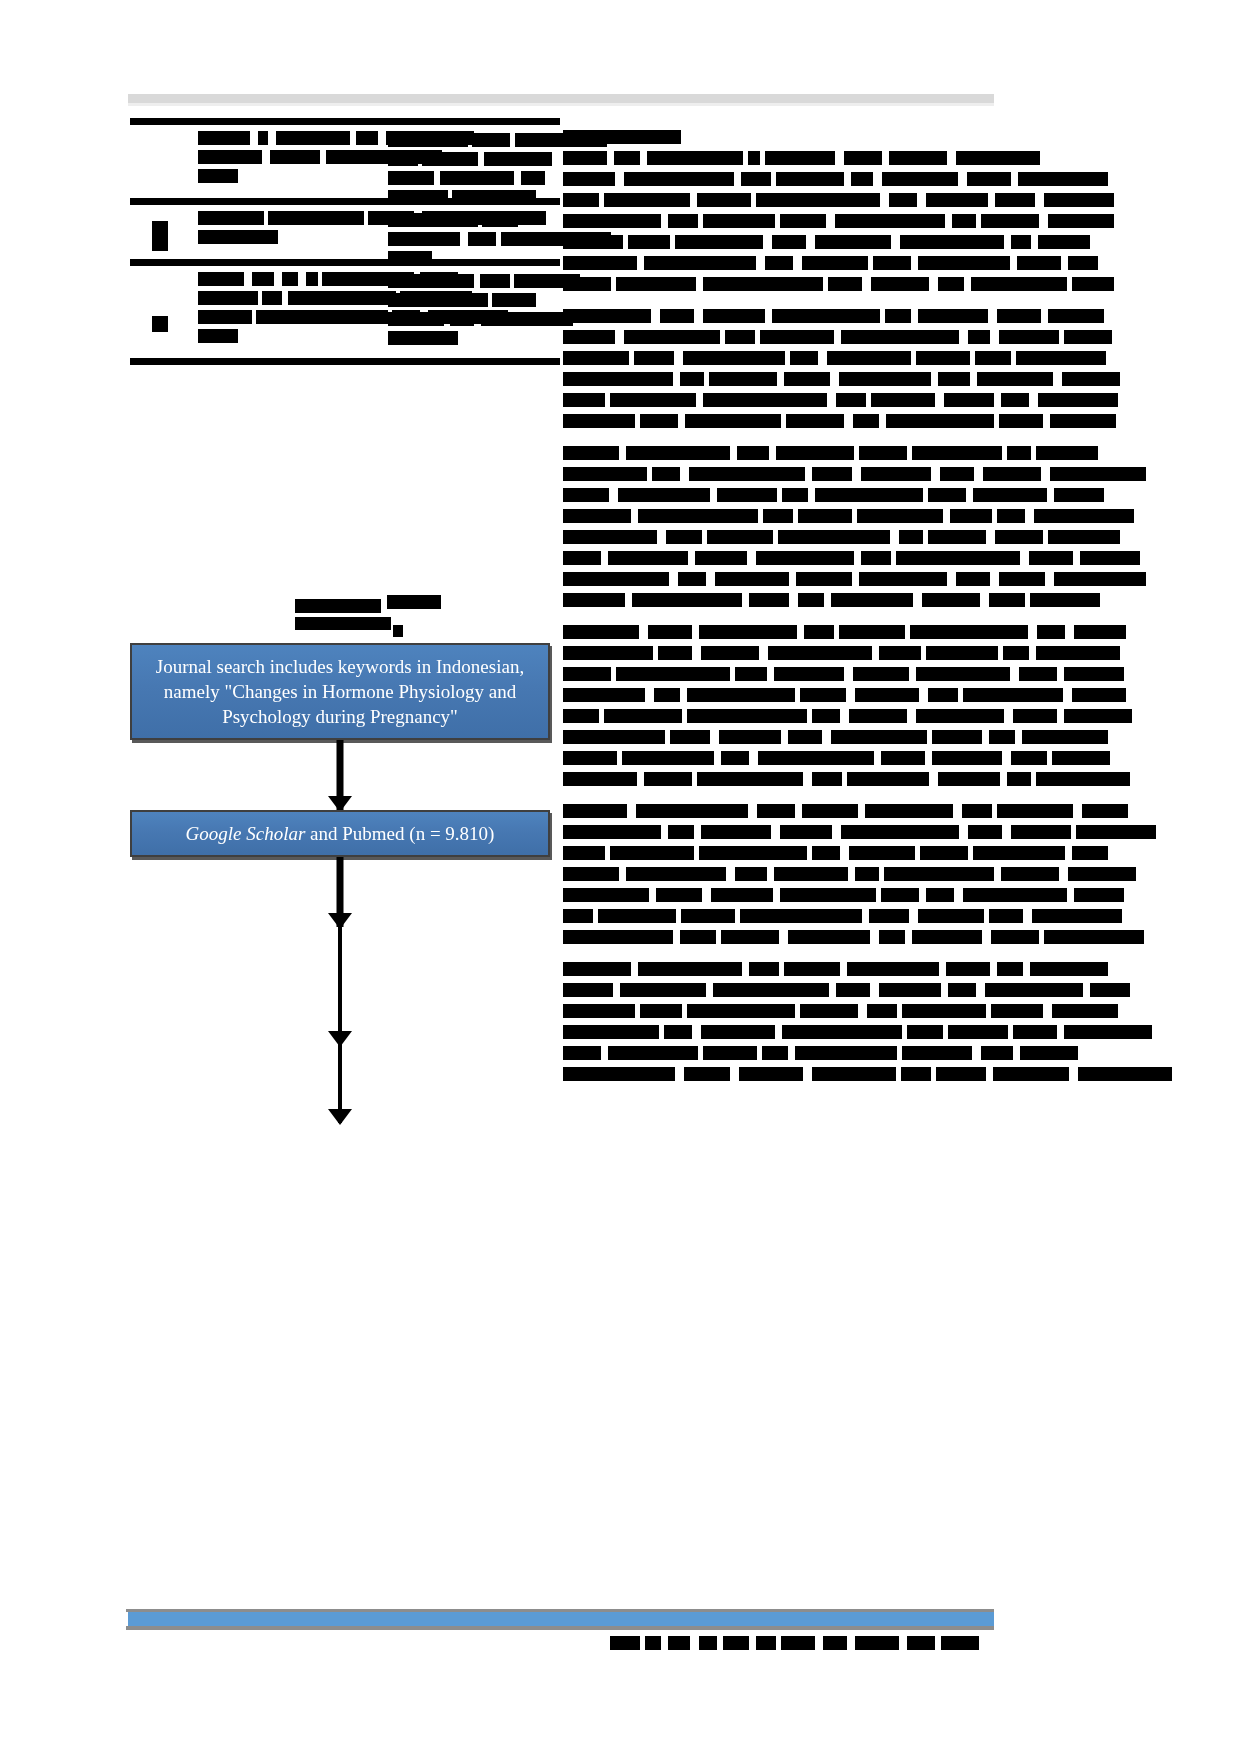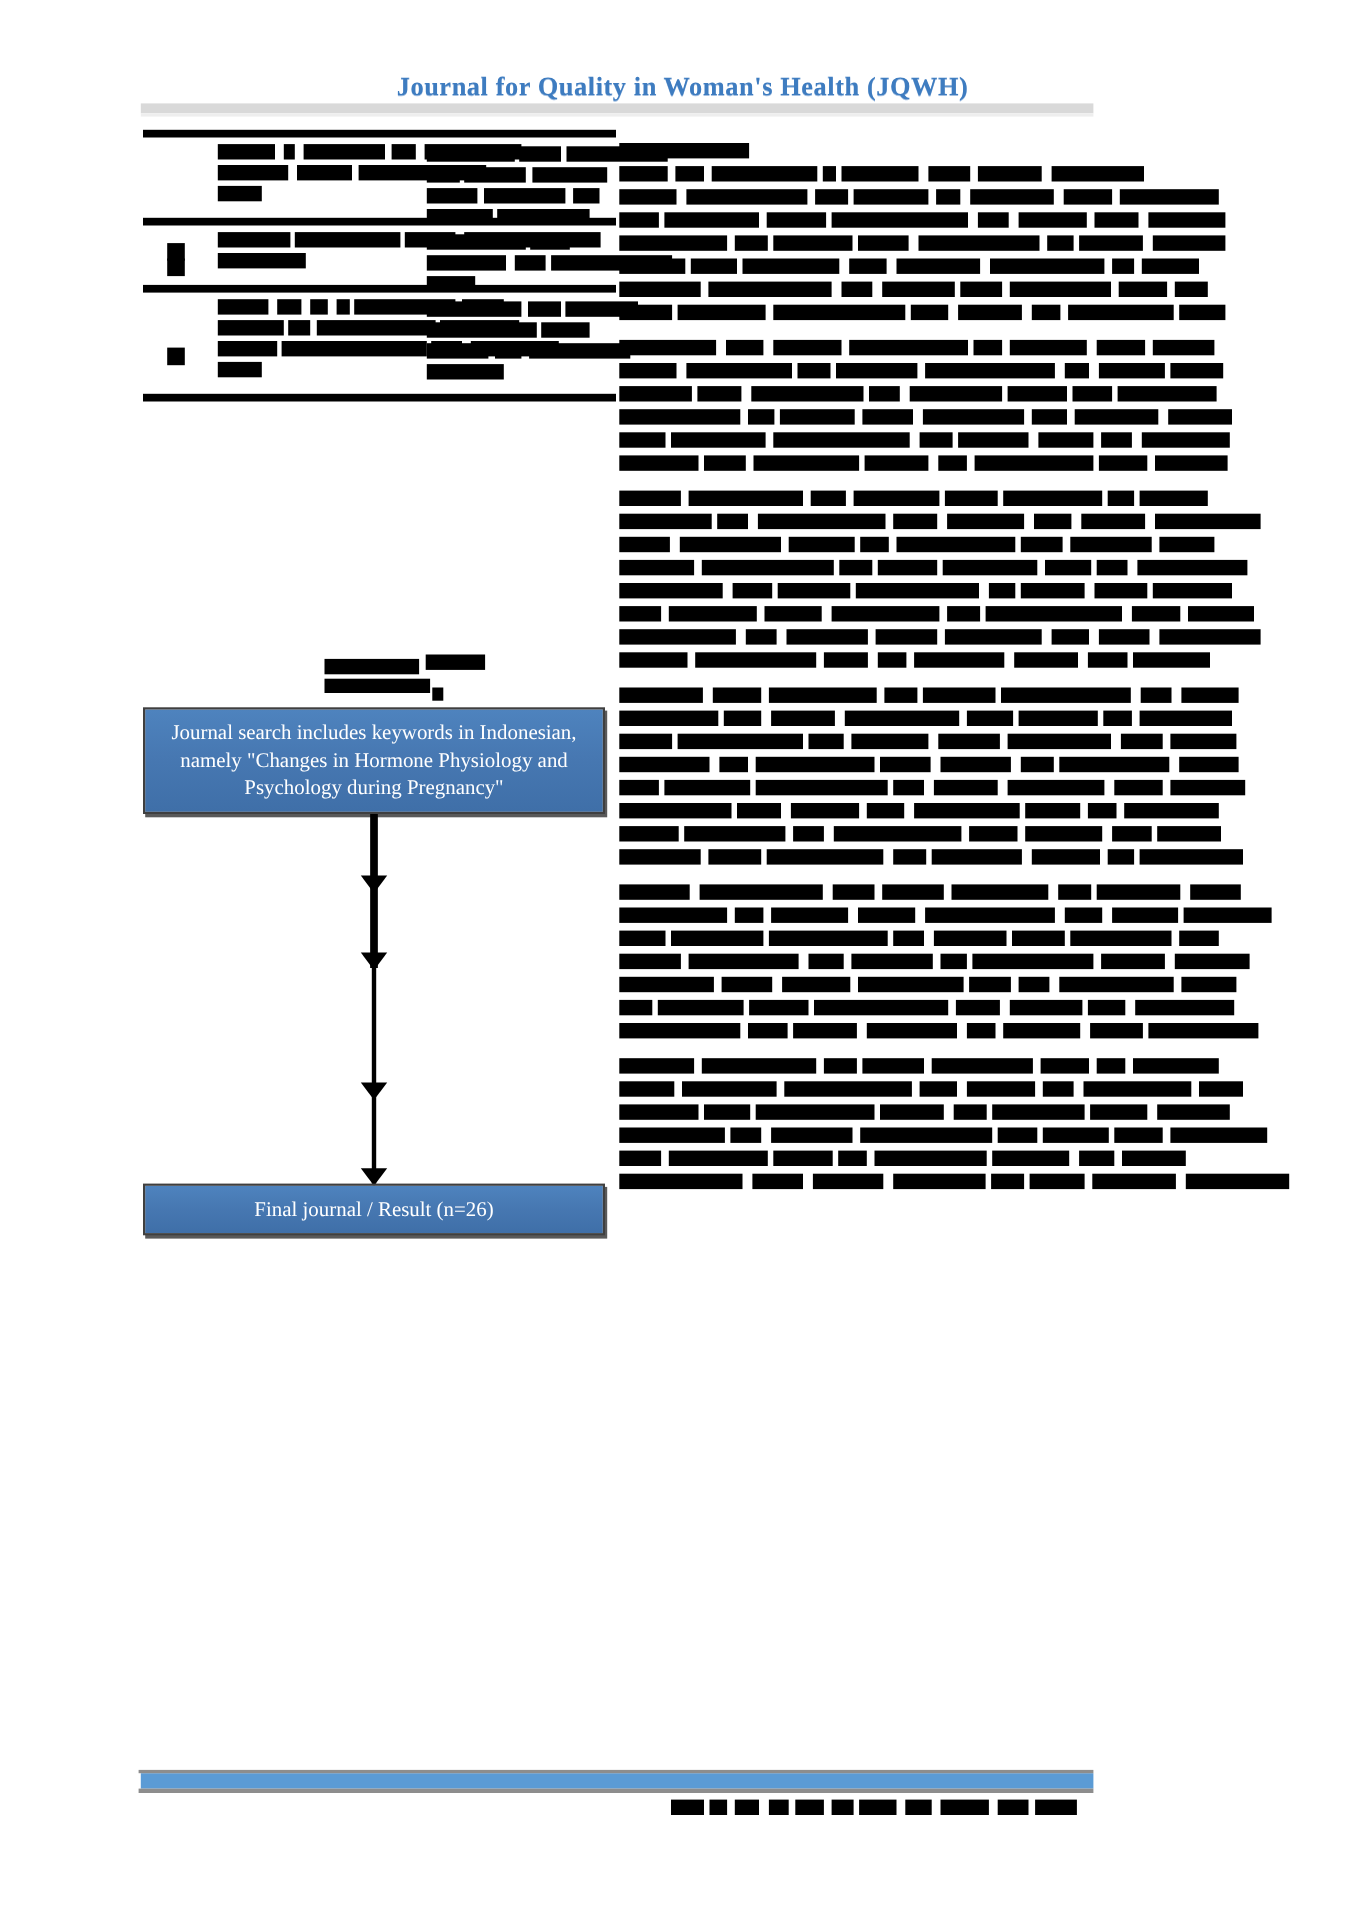--- a/index.html
+++ b/index.html
@@ -83,21 +83,20 @@
     content:"";position:absolute;left:-2px;top:-3px;width:868px;height:3px;
     background:#8d8d8d;
   }
   .footer-text{position:absolute;left:610px;top:1636px;}
 </style>
 </head>
 <body>
 
 <div id="page">
 
-  <div class="header-title">Journal for Quality in Woman's Health (JQWH)</div>
   <div class="header-rule"></div>
 
   <div id="col-left">
     <div class="trule"></div>
     <div id="table-body">
         <div style="position:relative;padding:6px 0 10px;">
           <span class="rdt" style="width:16px;height:16px;position:absolute;left:22px;top:96px;"></span>
           <div style="margin-left:68px;width:300px;">
             <div class="line" style="height:19px;"><span class="rdt" style="width:52px;height:14px;margin-right:8px;"></span><span class="rdt" style="width:10px;height:14px;margin-right:8px;"></span><span class="rdt" style="width:74px;height:14px;margin-right:6px;"></span><span class="rdt" style="width:22px;height:14px;margin-right:8px;"></span><span class="rdt" style="width:88px;height:14px;margin-right:8px;"></span></div>
             <div class="line" style="height:19px;"><span class="rdt" style="width:64px;height:14px;margin-right:8px;"></span><span class="rdt" style="width:50px;height:14px;margin-right:6px;"></span><span class="rdt" style="width:116px;height:14px;margin-right:6px;"></span></div>
@@ -212,41 +211,41 @@
 
     <div class="fbox">
       <span>Journal search includes keywords in Indonesian, namely "Changes in Hormone Physiology and Psychology during Pregnancy"</span>
     </div>
 
     <div class="connector">
       <span class="stem"></span>
         <span class="head"></span>
     </div>
 
+    <div class="fbox">
+      <i>Google Scholar</i><span> and Pubmed (n = 9.810)</span>
+    </div>
 
     <div class="connector">
       <span class="stem"></span>
         <span class="head"></span>
     </div>
 
 
     <div class="connector overlap thin">
       <span class="stem"></span>
         <span class="head"></span>
     </div>
 
 
     <div class="connector" style="height:78px;">
       <span class="stem" style="width:4px;"></span>
         <span class="head"></span>
     </div>
 
-    <div class="fbox">
-      <span>Final journal / Result (n=26)</span>
-    </div>
   </div>
 
   <div class="footer-bar"></div>
   <div class="footer-text" id="footer-text">
       <div class="line" style="height:20px;"><span class="rdt" style="width:30px;height:14px;margin-right:5px;"></span><span class="rdt" style="width:16px;height:14px;margin-right:7px;"></span><span class="rdt" style="width:22px;height:14px;margin-right:9px;"></span><span class="rdt" style="width:18px;height:14px;margin-right:6px;"></span><span class="rdt" style="width:26px;height:14px;margin-right:7px;"></span><span class="rdt" style="width:20px;height:14px;margin-right:5px;"></span><span class="rdt" style="width:34px;height:14px;margin-right:8px;"></span><span class="rdt" style="width:24px;height:14px;margin-right:8px;"></span><span class="rdt" style="width:44px;height:14px;margin-right:8px;"></span><span class="rdt" style="width:28px;height:14px;margin-right:6px;"></span><span class="rdt" style="width:38px;height:14px;margin-right:6px;"></span></div>
     </div>
 
 </div>
 
 </body></html>

